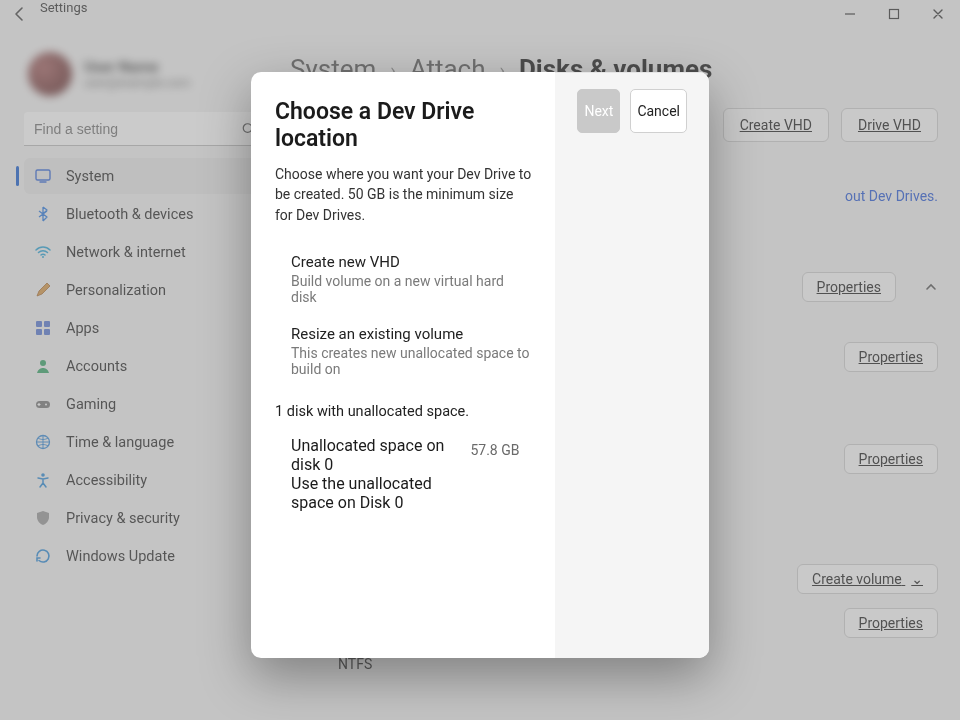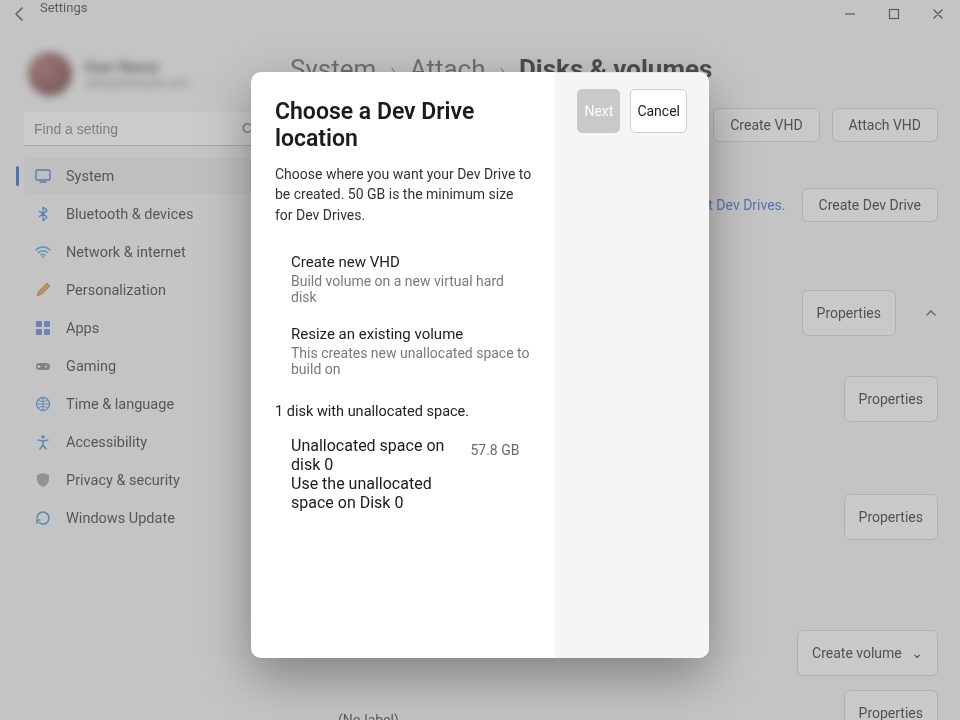--- a/index.html
+++ b/index.html
@@ -131,22 +131,23 @@
   .breadcrumb .current { font-weight: 700; color: #1b1b1b; }
 
   .btn {
     background: #fbfbfb;
     border: 1px solid var(--button-border);
     border-radius: 6px;
     padding: 8px 16px;
     font-size: 14px;
     color: #222;
     font-family: inherit;
-  }
-  .btn.small { padding: 14px 14px; }
+    text-decoration: underline;
+  }
+  .btn.small { padding: 6px 14px; }
 
   .row {
     display: flex; align-items: center;
     gap: 10px;
   }
   .row.right { justify-content: flex-end; }
 
   .linklike { color: #2a5bd7; font-size: 14px; }
   .chev-icon { color: #555; margin-left: 14px; }
 
@@ -329,20 +330,29 @@
                 <rect x="10" y="2" width="6" height="6" rx="1" fill="#5a7bd4"></rect>
                 <rect x="2" y="10" width="6" height="6" rx="1" fill="#5a7bd4"></rect>
                 <rect x="10" y="10" width="6" height="6" rx="1" fill="#5a7bd4"></rect>
               </svg>
             </span>
           <span>Apps</span>
         </div>
         <div class="navitem">
           <span class="navicon">
               <svg width="18" height="18" viewBox="0 0 18 18">
+                <circle cx="9" cy="6" r="3" fill="#3aa66a"></circle>
+                <path d="M3 16c1-4 4-5 6-5s5 1 6 5" fill="#3aa66a"></path>
+              </svg>
+            </span>
+          <span>Accounts</span>
+        </div>
+        <div class="navitem">
+          <span class="navicon">
+              <svg width="18" height="18" viewBox="0 0 18 18">
                 <rect x="2" y="6" width="14" height="7" rx="3.5" fill="#7a7a7a"></rect>
                 <circle cx="12" cy="9.5" r="1" fill="#fff"></circle>
                 <path d="M5 8v3M3.5 9.5h3" stroke="#fff" stroke-width="1.2"></path>
               </svg>
             </span>
           <span>Gaming</span>
         </div>
         <div class="navitem">
           <span class="navicon">
               <svg width="18" height="18" viewBox="0 0 18 18">
@@ -386,26 +396,25 @@
       <div class="breadcrumb">
         <span>System</span>
         <span class="chev">›</span>
         <span>Attach</span>
         <span class="chev">›</span>
         <span class="current">Disks &amp; volumes</span>
       </div>
 
       <div class="row right" style="gap:12px; margin-bottom:46px;">
         <button class="btn">Create VHD</button>
-        <button class="btn">Attach VHD</button>
+        <button class="btn">Drive VHD</button>
       </div>
 
       <div class="row right" style="gap:16px; align-items:center; margin-bottom:10px;">
         <span class="linklike">out Dev Drives.</span>
-        <button class="btn">Create Dev Drive</button>
       </div>
 
       <div style="height:58px;"></div>
 
       <div class="row right" style="gap:14px;">
         <button class="btn small">Properties</button>
         <span class="chev-icon">
             <svg width="14" height="14" viewBox="0 0 14 14">
               <path d="M3 9l4-4 4 4" fill="none" stroke="currentColor" stroke-width="1.6" stroke-linecap="round"></path>
             </svg>

